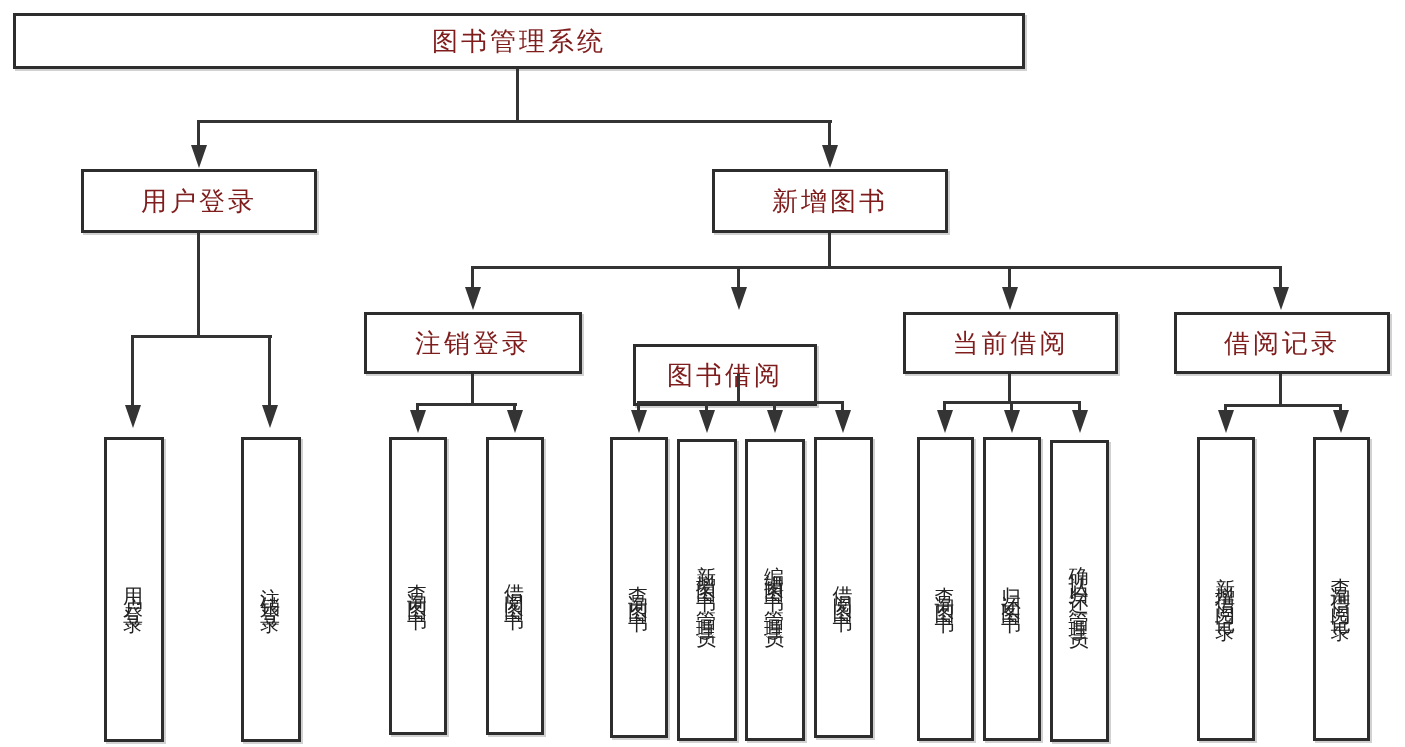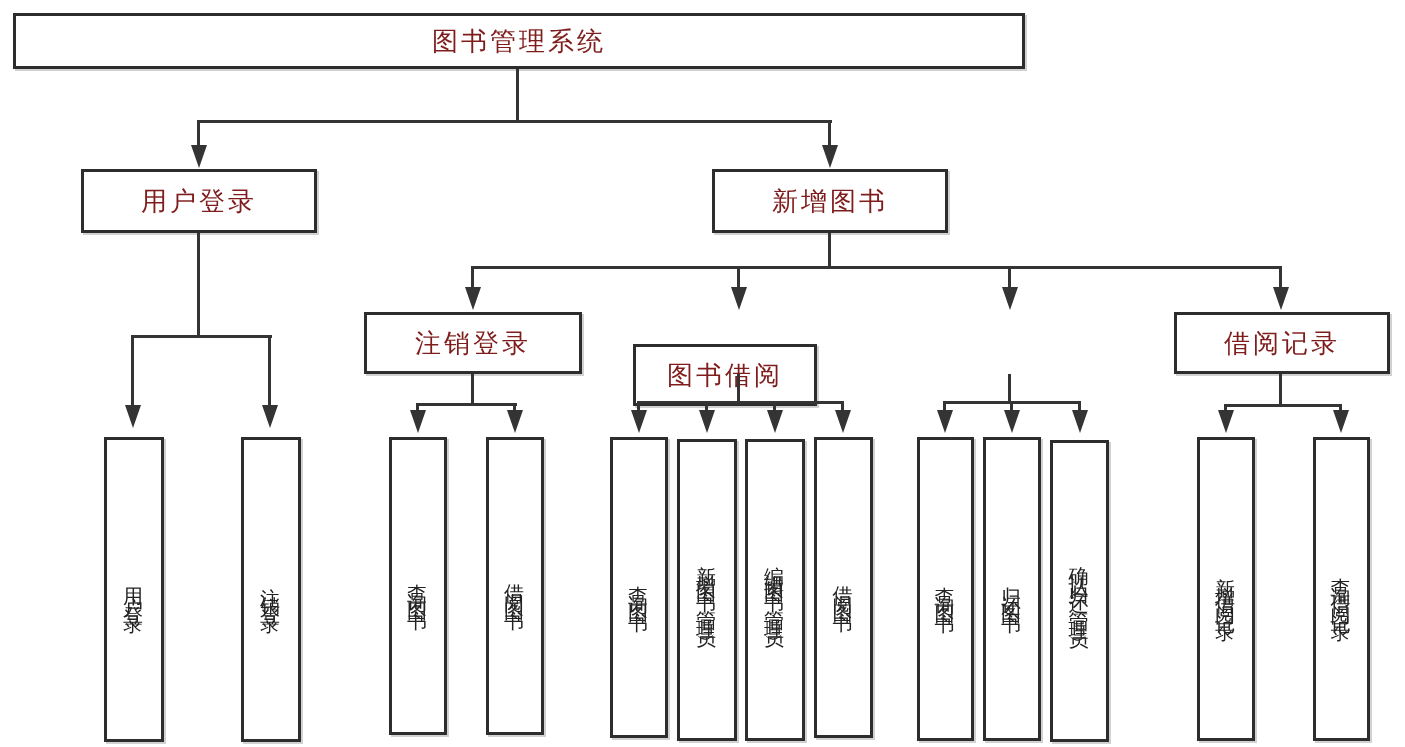--- a/index.html
+++ b/index.html
@@ -41,20 +41,21 @@
   <div class="box" style="left:13px;top:13px;width:1012px;height:56px;">图书管理系统</div>
 
   <div class="box" style="left:81px;top:169px;width:236px;height:64px;">用户登录</div>
 
   <div class="box" style="left:712px;top:169px;width:236px;height:64px;">新增图书</div>
 
   <div class="box" style="left:364px;top:312px;width:218px;height:62px;">注销登录</div>
 
   <div class="box" style="left:633px;top:312px;width:184px;height:62px;margin-top:32px;">图书借阅</div>
 
+  <div class="box" style="left:903px;top:312px;width:215px;height:62px;">当前借阅</div>
 
   <div class="box" style="left:1174px;top:312px;width:216px;height:62px;">借阅记录</div>
 
   <div class="vbox" style="left:104px;top:437px;width:60px;height:305px;">用户登录</div>
 
   <div class="vbox" style="left:241px;top:437px;width:60px;height:305px;">注销登录</div>
 
   <div class="vbox" style="left:389px;top:437px;width:58px;height:298px;">查询图书</div>
 
   <div class="vbox" style="left:486px;top:437px;width:58px;height:298px;">借阅图书</div>

